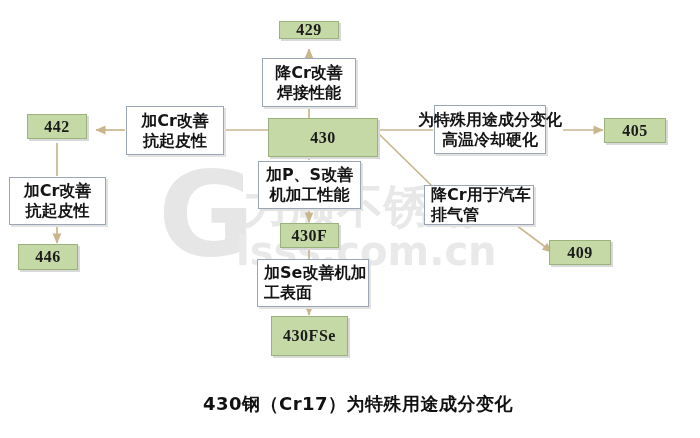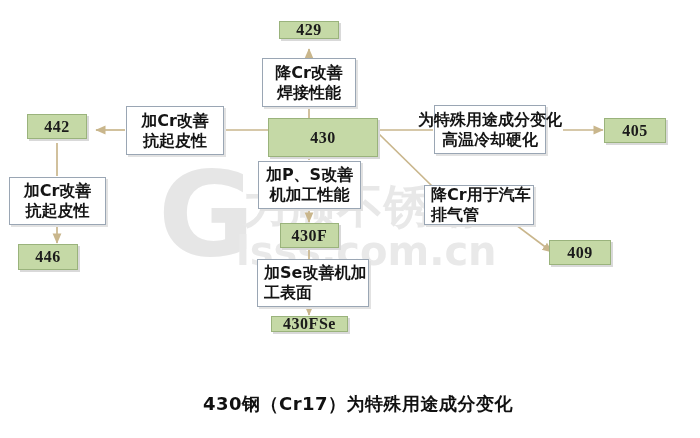--- a/index.html
+++ b/index.html
@@ -163,21 +163,21 @@
   <div class="node grade-box" style="left:279px; top:21px; width:60px; height:18px;">429</div>
 
   <div class="node grade-box" style="left:27px; top:114px; width:60px; height:25px;">442</div>
 
   <div class="node grade-box" style="left:18px; top:244px; width:60px; height:26px;">446</div>
 
   <div class="node grade-box" style="left:268px; top:118px; width:110px; height:39px;">430</div>
 
   <div class="node grade-box" style="left:280px; top:223px; width:59px; height:25px;">430F</div>
 
-  <div class="node grade-box" style="left:271px; top:316px; width:77px; height:16px;">430FSe</div>
+  <div class="node grade-box" style="left:271px; top:316px; width:77px; height:40px;">430FSe</div>
 
   <div class="node grade-box" style="left:604px; top:118px; width:62px; height:25px;">405</div>
 
   <div class="node grade-box" style="left:549px; top:240px; width:62px; height:25px;font-family:Liberation Serif, serif;">409</div>
 
   <div class="node label-box" style="left:262px; top:58px; width:94px; height:49px; flex-direction:column;">
     <span class="ln">降Cr改善</span>
     <span class="ln">焊接性能</span>
   </div>
 

